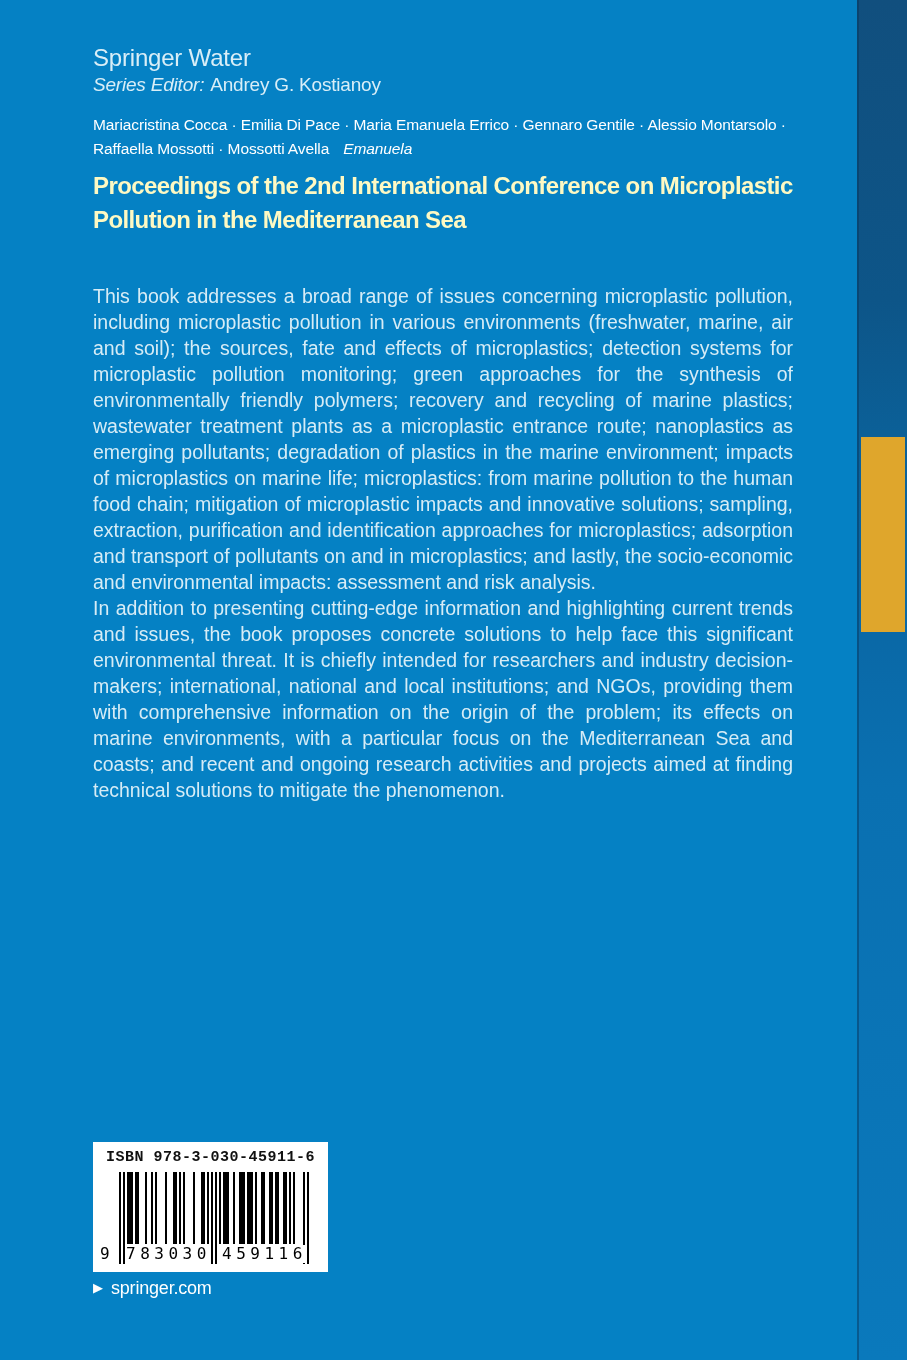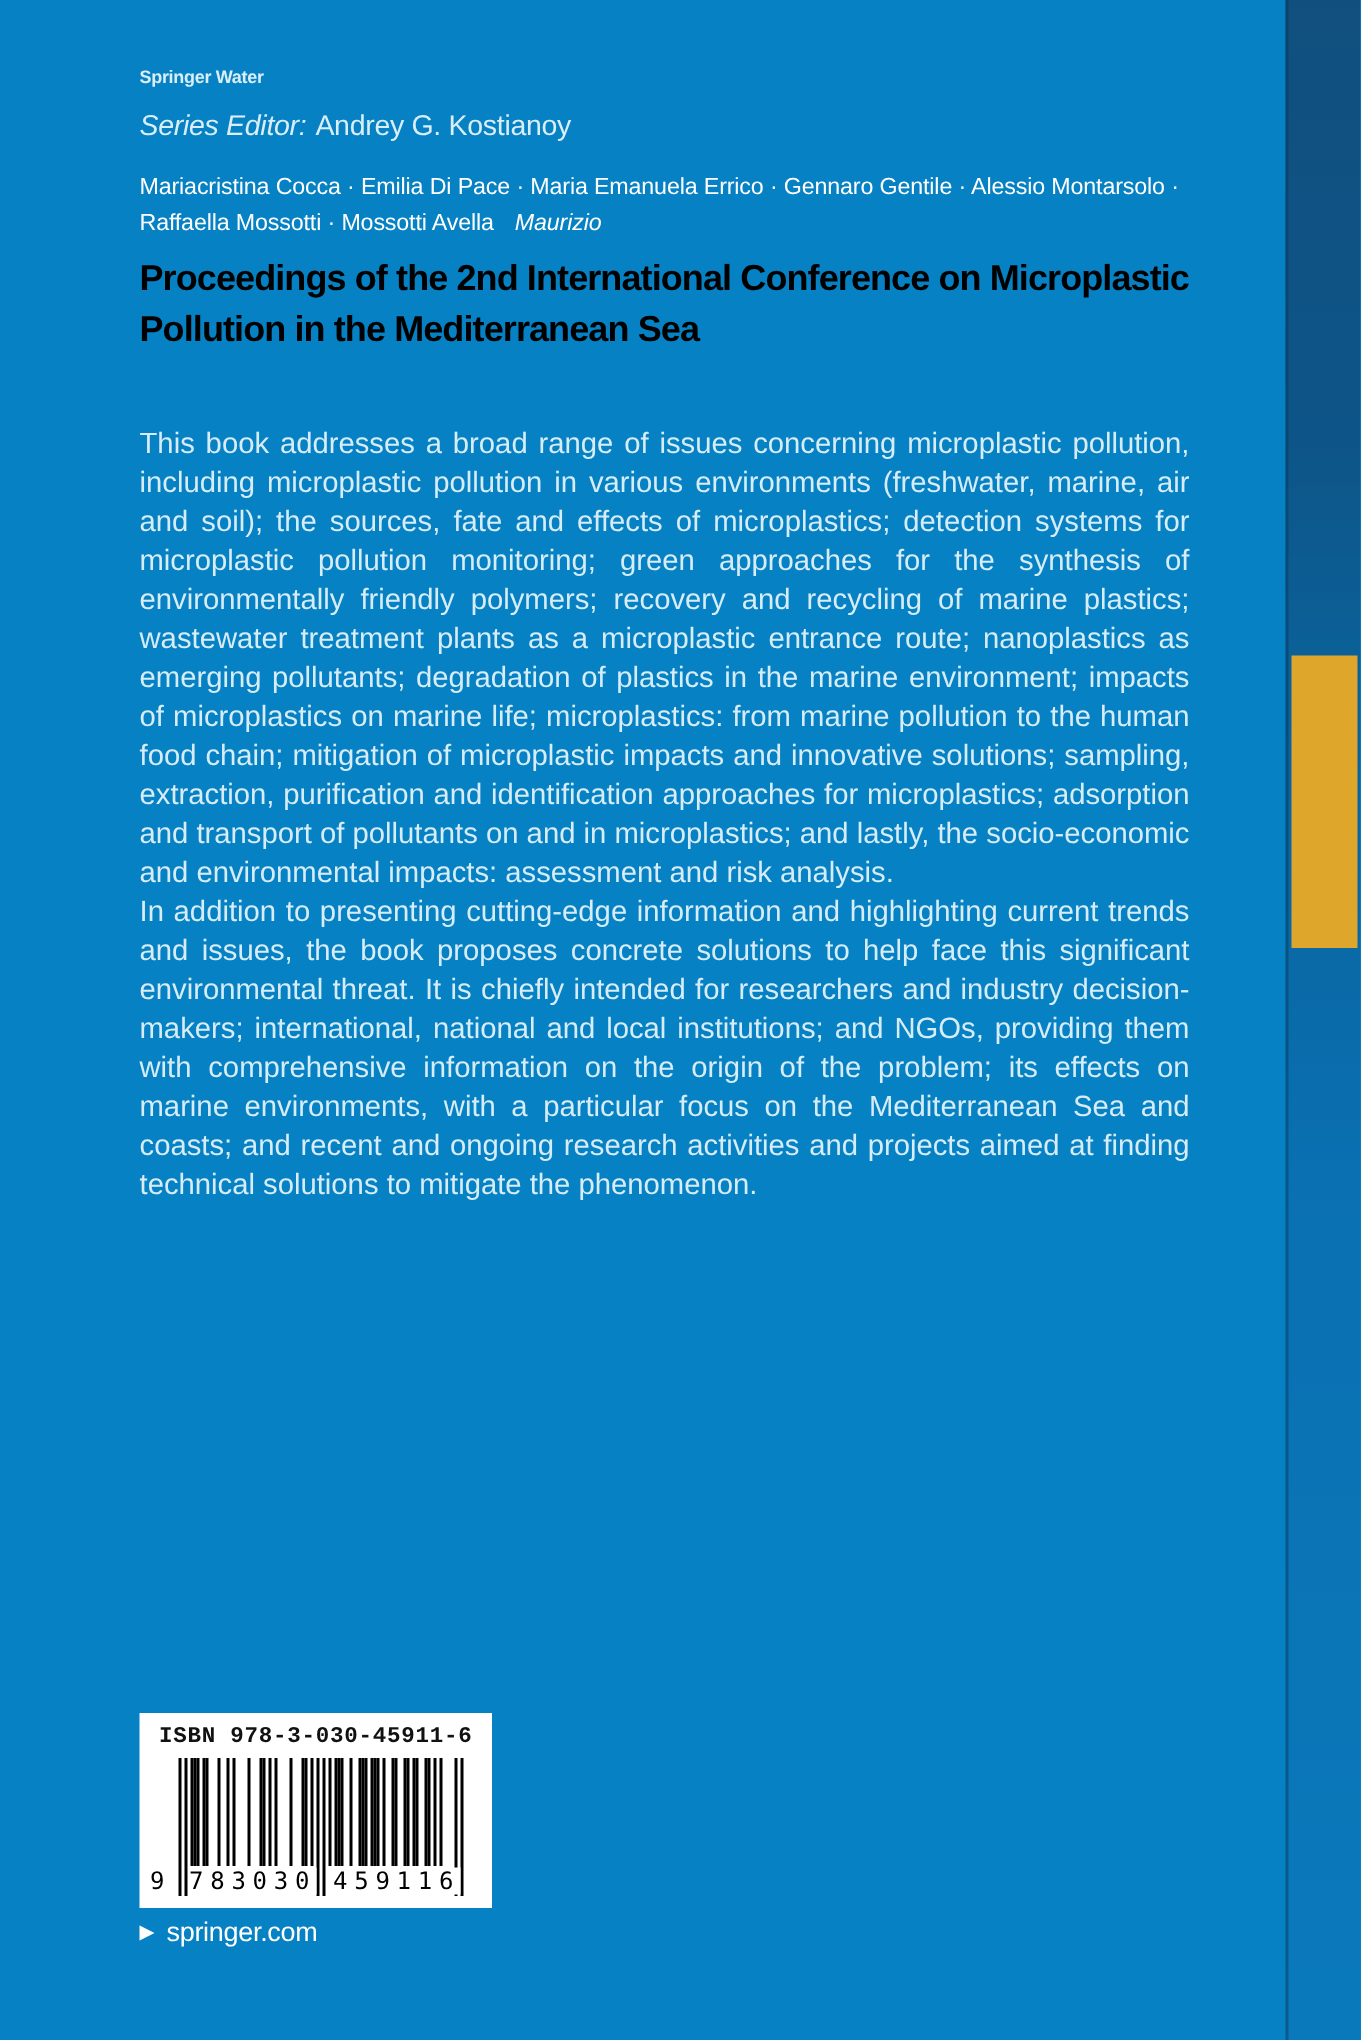--- a/index.html
+++ b/index.html
@@ -32,39 +32,39 @@
   }
   .accent-block{
     position:absolute;top:437px;right:2px;width:44px;height:195px;
     background:var(--accent);
   }
   .content{
     position:absolute;left:93px;top:0;width:702px;height:1360px;
   }
   .series-title{
     position:absolute;top:44px;left:0;
-    font-size:12px;font-weight:bold;color:#d9eef7;letter-spacing:-0.2px;
+    font-size:24px;font-weight:normal;color:#d9eef7;letter-spacing:-0.2px;
     white-space:nowrap;
     text-align:center;
   }
   .series-editor{
     position:absolute;top:74px;left:0;
     font-size:19px;color:#d9eef7;letter-spacing:-0.2px;white-space:nowrap;
   }
   .series-editor .lbl{font-style:italic;margin-right:6px;}
   .authors{
     position:absolute;top:113px;left:0;width:760px;
     font-size:15.5px;color:var(--authors-text);line-height:24px;
     letter-spacing:-0.1px;
   }
   .authors .line{white-space:nowrap;}
   .authors .editors{font-style:italic;margin-left:14px;}
   .book-title{
     position:absolute;top:169px;left:0;
-    font-size:24px;font-weight:bold;color:#000000;
+    font-size:24px;font-weight:bold;color:#fef9c3;
     line-height:34px;letter-spacing:-0.6px;
   }
   .book-title .line{white-space:nowrap;}
   .blurb{
     position:absolute;top:283px;left:0;width:700px;
     font-family:Liberation Sans, sans-serif;
     font-size:19.5px;color:var(--body-text);
     line-height:26px;text-align:justify;
   }
   .blurb p + p{margin-top:0;}
@@ -116,21 +116,21 @@
 <div class="content">
 
   <div class="series-title">Springer Water</div>
 
   <div class="series-editor">
     <span class="lbl">Series Editor:</span><span>Andrey G. Kostianoy</span>
   </div>
 
   <div class="authors">
     <div class="line">Mariacristina Cocca · Emilia Di Pace · Maria Emanuela Errico · Gennaro Gentile · Alessio Montarsolo ·</div>
-    <div class="line"><span>Raffaella Mossotti · Mossotti Avella</span><span class="editors">Maurizio</span></div>
+    <div class="line"><span>Raffaella Mossotti · Mossotti Avella</span><span class="editors">Emanuela</span></div>
   </div>
 
   <div class="book-title">
     <div class="line">Proceedings of the 2nd International Conference on Microplastic</div>
     <div class="line">Pollution in the Mediterranean Sea</div>
   </div>
 
   <div class="blurb">
     <p>This book addresses a broad range of issues concerning microplastic pollution, including microplastic pollution in various environments (freshwater, marine, air and soil); the sources, fate and effects of microplastics; detection systems for microplastic pollution monitoring; green approaches for the synthesis of environmentally friendly polymers; recovery and recycling of marine plastics; wastewater treatment plants as a microplastic entrance route; nanoplastics as emerging pollutants; degradation of plastics in the marine environment; impacts of microplastics on marine life; microplastics: from marine pollution to the human food chain; mitigation of microplastic impacts and innovative solutions; sampling, extraction, purification and identification approaches for microplastics; adsorption and transport of pollutants on and in microplastics; and lastly, the socio-economic and environmental impacts: assessment and risk analysis.</p>
     <p>In addition to presenting cutting-edge information and highlighting current trends and issues, the book proposes concrete solutions to help face this significant environmental threat. It is chiefly intended for researchers and industry decision-makers; international, national and local institutions; and NGOs, providing them with comprehensive information on the origin of the problem; its effects on marine environments, with a particular focus on the Mediterranean Sea and coasts; and recent and ongoing research activities and projects aimed at finding technical solutions to mitigate the phenomenon.</p>

